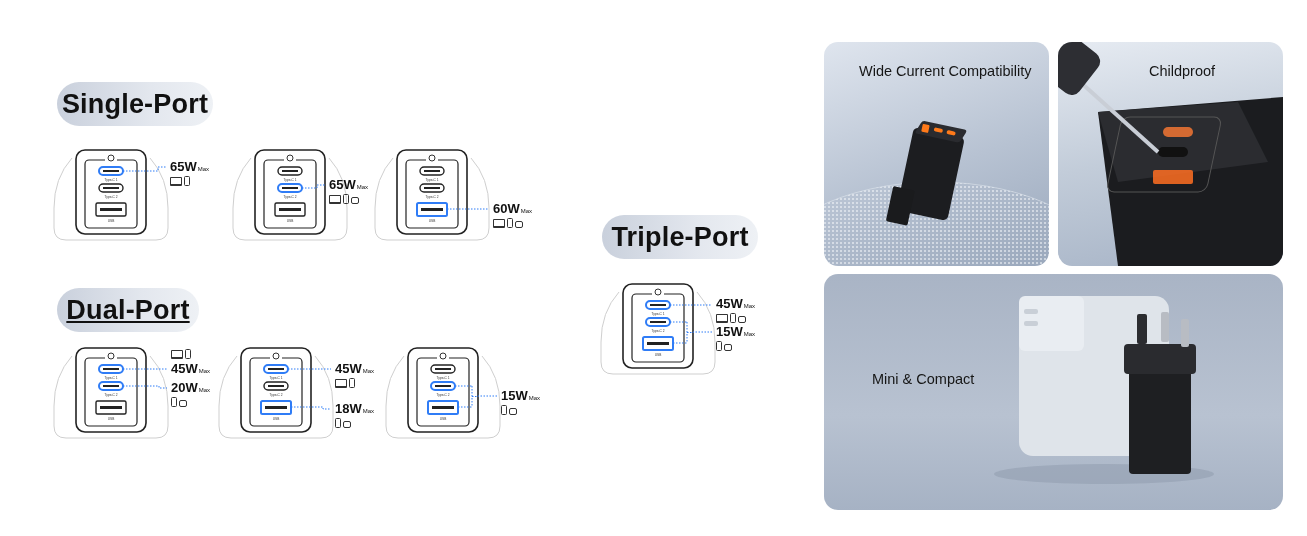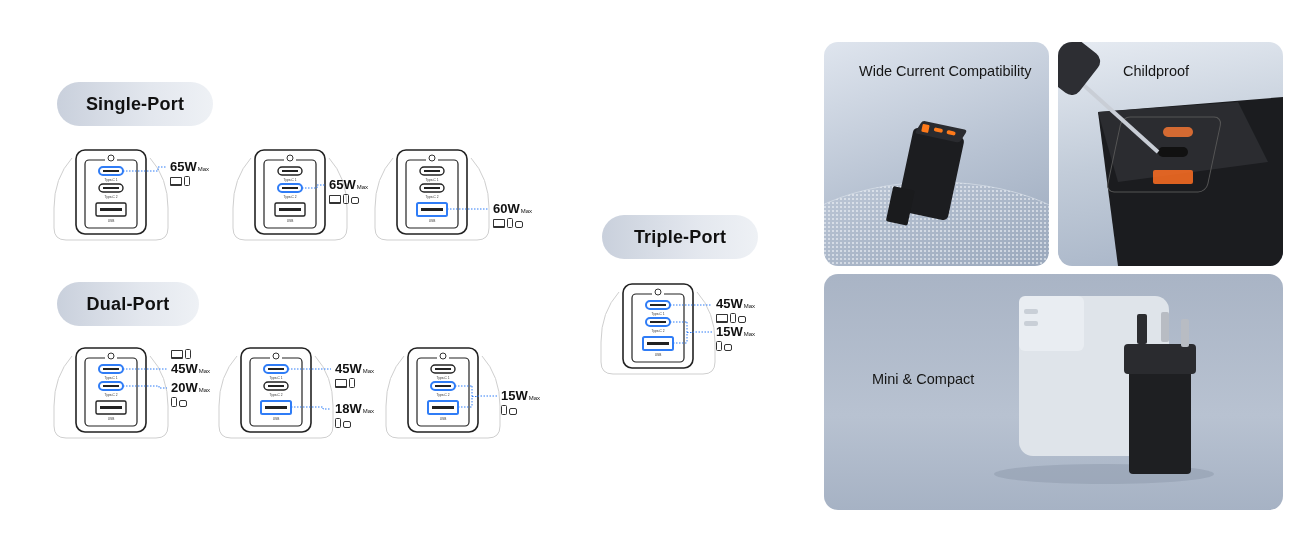--- a/index.html
+++ b/index.html
@@ -2,21 +2,21 @@
 <html><head>
 <meta charset="utf-8">
 <style>
   * { box-sizing: border-box; margin: 0; padding: 0; }
   html, body { width: 1307px; height: 536px; background: #ffffff; overflow: hidden; }
   body { position: relative; font-family: "Liberation Sans", "DejaVu Sans", sans-serif; color: #111; }
 
   .pill {
     position: absolute; height: 44px; border-radius: 22px;
     background: linear-gradient(90deg, #c9d0dc 0%, #e3e7ee 60%, #eef1f5 100%);
-    font-weight: 700; font-size: 18px; color: #111;
+    font-weight: 700; font-size: 27px; color: #111;
     display: flex; align-items: center; justify-content: center;
     letter-spacing: 0.2px;
   }
 
   .charger { position: absolute; width: 120px; height: 100px; }
   .charger svg { position: absolute; left: 0; top: 0; overflow: visible; }
 
   .plabel {
     position: absolute; font-weight: 700; font-size: 13px; color: #111; white-space: nowrap;
     line-height: 14px;
@@ -32,21 +32,21 @@
     position: absolute; border-radius: 14px; overflow: hidden;
   }
   .card-title {
     position: absolute; font-size: 14.5px; color: #161616; white-space: nowrap;
   }
 </style>
 </head>
 <body>
 
 <div class="pill" style="left:57px; top:82px; width:156px;">Single-Port</div>
-<div class="pill" style="left:57px; top:282px; width:142px;">Dual-Port</div>
+<div class="pill" style="left:57px; top:288px; width:142px;text-decoration:underline;">Dual-Port</div>
 <div class="pill" style="left:602px; top:215px; width:156px;">Triple-Port</div>
 
 <div id="diagrams">
     <div class="charger" style="left: 52px; top: 148px;">
       <svg width="170" height="100">
         <path d="M20 10 Q2 30 2 60 L2 80 Q2 92 14 92 L104 92 Q116 92 116 80 L116 60 Q116 30 98 10" fill="none" stroke="#cfcfcf" stroke-width="1"></path>
         <rect x="24" y="2" width="70" height="84" rx="9" fill="#fff" stroke="#222" stroke-width="1.6"></rect>
         <rect x="33" y="12" width="52" height="68" rx="4" fill="#fff" stroke="#222" stroke-width="1.2"></rect>
         <rect x="53" y="8" width="12" height="8" fill="#fff"></rect>
         <circle cx="59" cy="10" r="3" fill="none" stroke="#333" stroke-width="1"></circle>
@@ -265,21 +265,21 @@
   <svg width="225" height="224">
     <path d="M40 70 L225 55 L225 224 L60 224 Z" fill="#1b1c1f"></path>
     <path d="M40 70 L180 60 L210 120 L60 140 Z" fill="#2b2c30"></path>
     <rect x="80" y="75" width="100" height="75" rx="8" fill="none" stroke="#555" stroke-width="1" transform="skewX(-12)"></rect>
     <rect x="105" y="85" width="30" height="10" rx="5" fill="#ff7a33" opacity="0.8"></rect>
     <rect x="100" y="105" width="30" height="10" rx="5" fill="#111"></rect>
     <rect x="95" y="128" width="40" height="14" rx="2" fill="#ff6e22" opacity="0.85"></rect>
     <line x1="0" y1="20" x2="100" y2="110" stroke="#c9ced6" stroke-width="4"></line>
     <rect x="-10" y="0" width="45" height="50" rx="10" fill="#2d2e33" transform="rotate(38 15 25)"></rect>
   </svg>
-  <div class="card-title" style="left:65px; top:21px;text-align:right;">Childproof</div>
+  <div class="card-title" style="left:91px; top:21px;text-align:right;">Childproof</div>
 </div>
 
 <div class="card" style="left:824px; top:274px; width:459px; height:236px; background: linear-gradient(180deg, #a9b4c5 0%, #b8c2d1 60%, #a6b2c4 100%);">
   <svg width="459" height="224">
     <rect x="195" y="22" width="150" height="160" rx="14" fill="#dfe4ea"></rect>
     <rect x="195" y="22" width="65" height="55" rx="6" fill="#e9edf2"></rect>
     <rect x="200" y="35" width="14" height="5" rx="2" fill="#c9cfd7"></rect>
     <rect x="200" y="47" width="14" height="5" rx="2" fill="#c9cfd7"></rect>
     <ellipse cx="280" cy="200" rx="110" ry="10" fill="#8d99ab" opacity="0.5"></ellipse>
     <rect x="305" y="75" width="62" height="125" rx="4" fill="#1e1f22"></rect>

